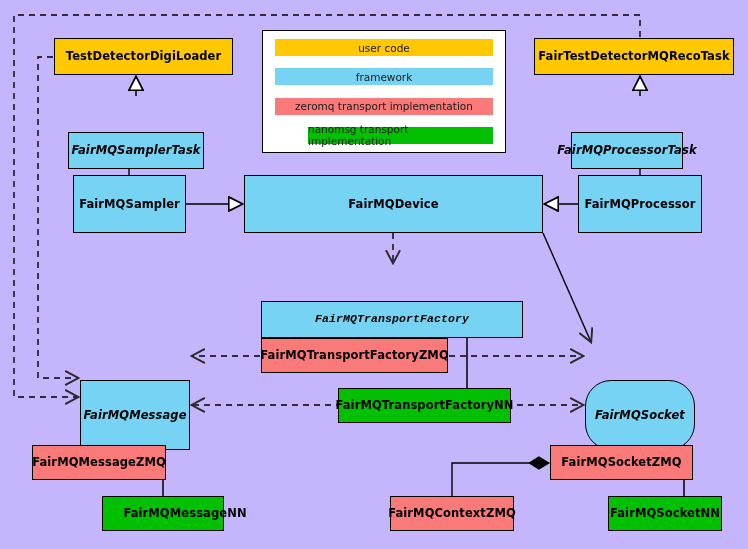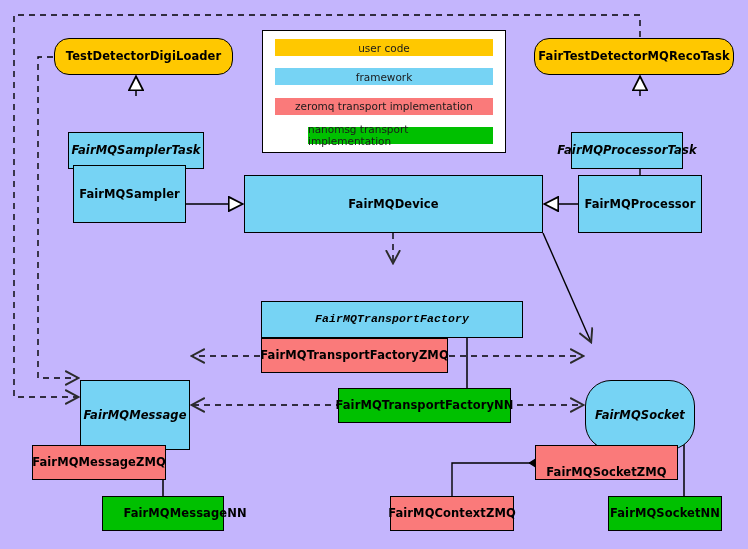--- a/index.html
+++ b/index.html
@@ -31,21 +31,21 @@
     align-items: center;
     justify-content: center;
     text-align: center;
     font-size: 11.5px;
     font-weight: bold;
     color: #000000;
     letter-spacing: 0.1px;
     line-height: 1.1;
     z-index: 3;
   }
-  .node.user      { background: #ffc800; border-radius: 15px; }
+  .node.user      { background: #ffc800; }
   .node.framework { background: #76d3f4; }
   .node.zeromq    { background: #fa7a7a; }
   .node.nanomsg   { background: #00c000; }
   .node.abstract  { font-style: italic; margin-top: 36px; }
 
   
   #legend {
     position: absolute;
     left: 262px;
     top: 30px;
@@ -159,21 +159,21 @@
     </div>
   <div class="node user" style="left:534px; top:38px;  width:200px; height:37px;">
       <span>FairTestDetectorMQRecoTask</span>
     </div>
   <div class="node framework abstract" style="left:68px;  top:96px;  width:136px; height:37px;">
       <span>FairMQSamplerTask</span>
     </div>
   <div class="node framework abstract" style="left:571px; top:96px;  width:112px; height:37px;">
       <span>FairMQProcessorTask</span>
     </div>
-  <div class="node framework" style="left:73px;  top:165px; width:113px; height:58px;">
+  <div class="node framework" style="left:73px;  top:175px; width:113px; height:58px;">
       <span>FairMQSampler</span>
     </div>
   <div class="node framework" style="left:244px; top:175px; width:299px; height:58px;">
       <span>FairMQDevice</span>
     </div>
   <div class="node framework" style="left:578px; top:175px; width:124px; height:58px;">
       <span>FairMQProcessor</span>
     </div>
   <div class="node framework abstract" style="left:261px; top:265px; width:262px; height:37px;font-family:Liberation Mono, monospace;">
       <span>FairMQTransportFactory</span>
@@ -189,21 +189,21 @@
     </div>
   <div class="node framework abstract" style="left:585px; top:344px; width:110px; height:70px;border-radius:26px;">
       <span>FairMQSocket</span>
     </div>
   <div class="node zeromq" style="left:32px;  top:445px; width:134px; height:35px;">
       <span>FairMQMessageZMQ</span>
     </div>
   <div class="node nanomsg" style="left:102px; top:496px; width:122px; height:35px;padding-left:44px;">
       <span>FairMQMessageNN</span>
     </div>
-  <div class="node zeromq" style="left:535px; top:445px; width:143px; height:35px;align-items:flex-end;">
+  <div class="node zeromq" style="left:550px; top:445px; width:143px; height:35px;">
       <span>FairMQSocketZMQ</span>
     </div>
   <div class="node nanomsg" style="left:608px; top:496px; width:114px; height:35px;">
       <span>FairMQSocketNN</span>
     </div>
   <div class="node zeromq" style="left:390px; top:496px; width:124px; height:35px;">
       <span>FairMQContextZMQ</span>
     </div>
 
 </div>

